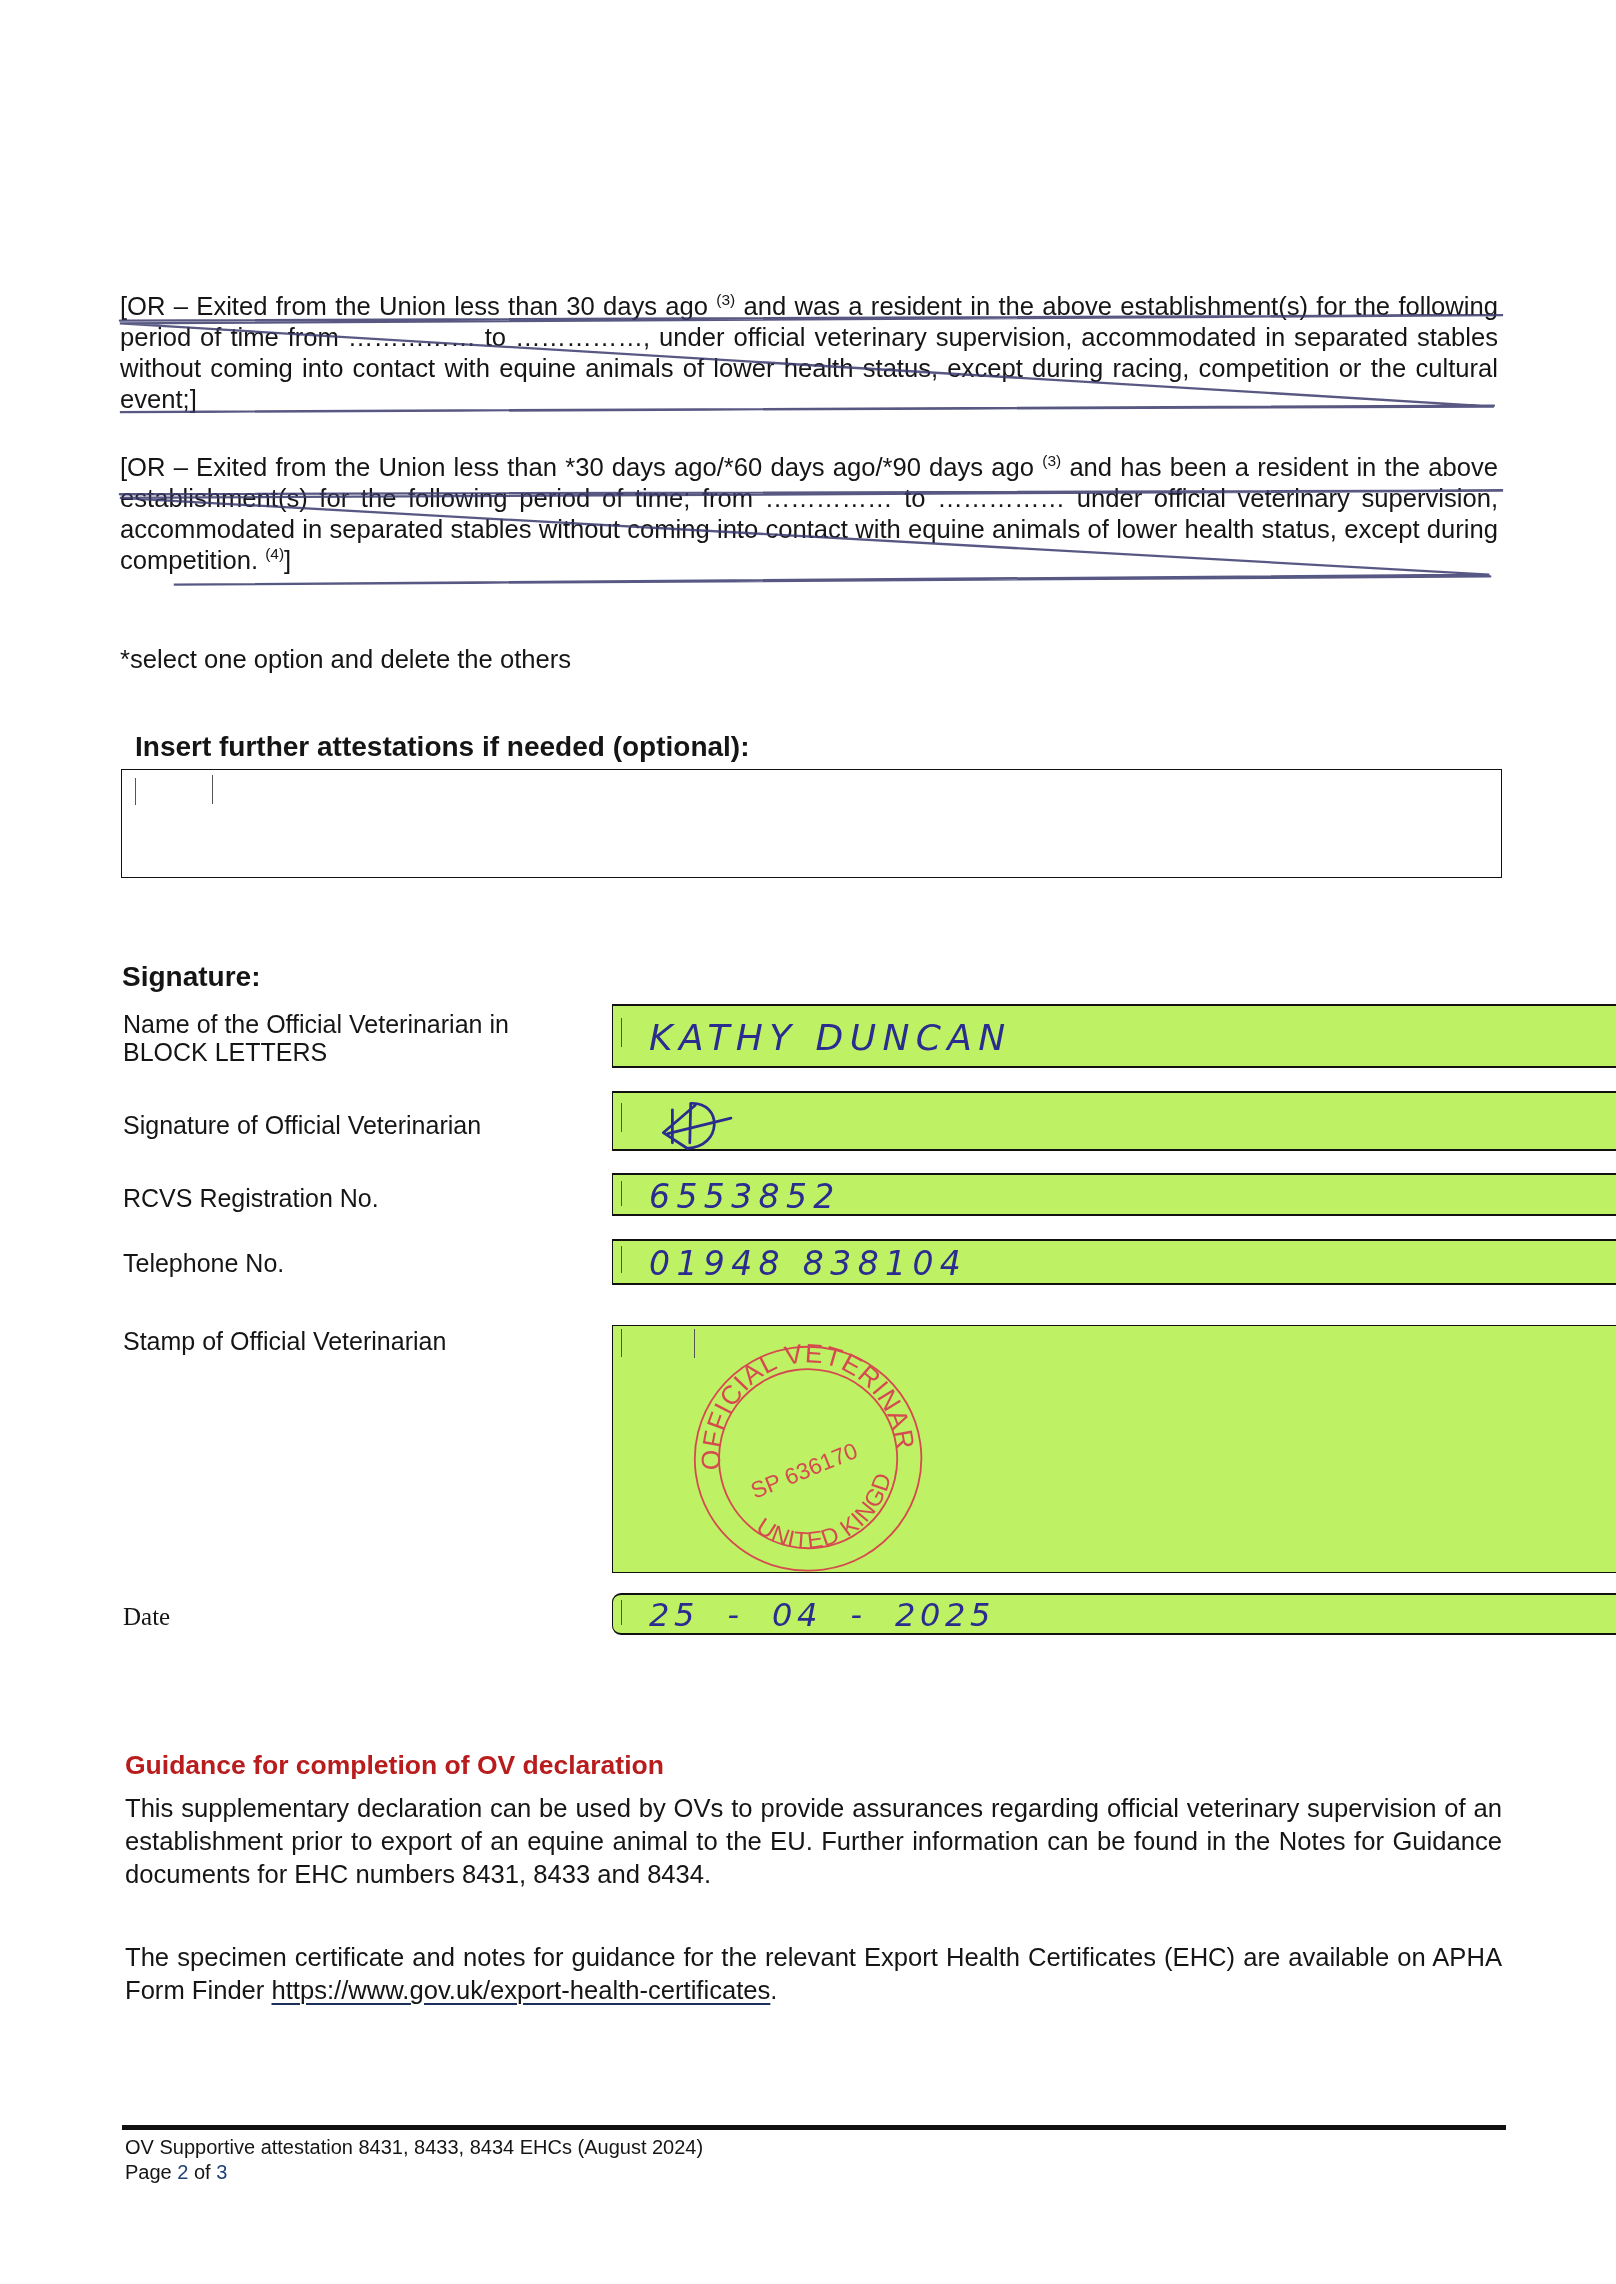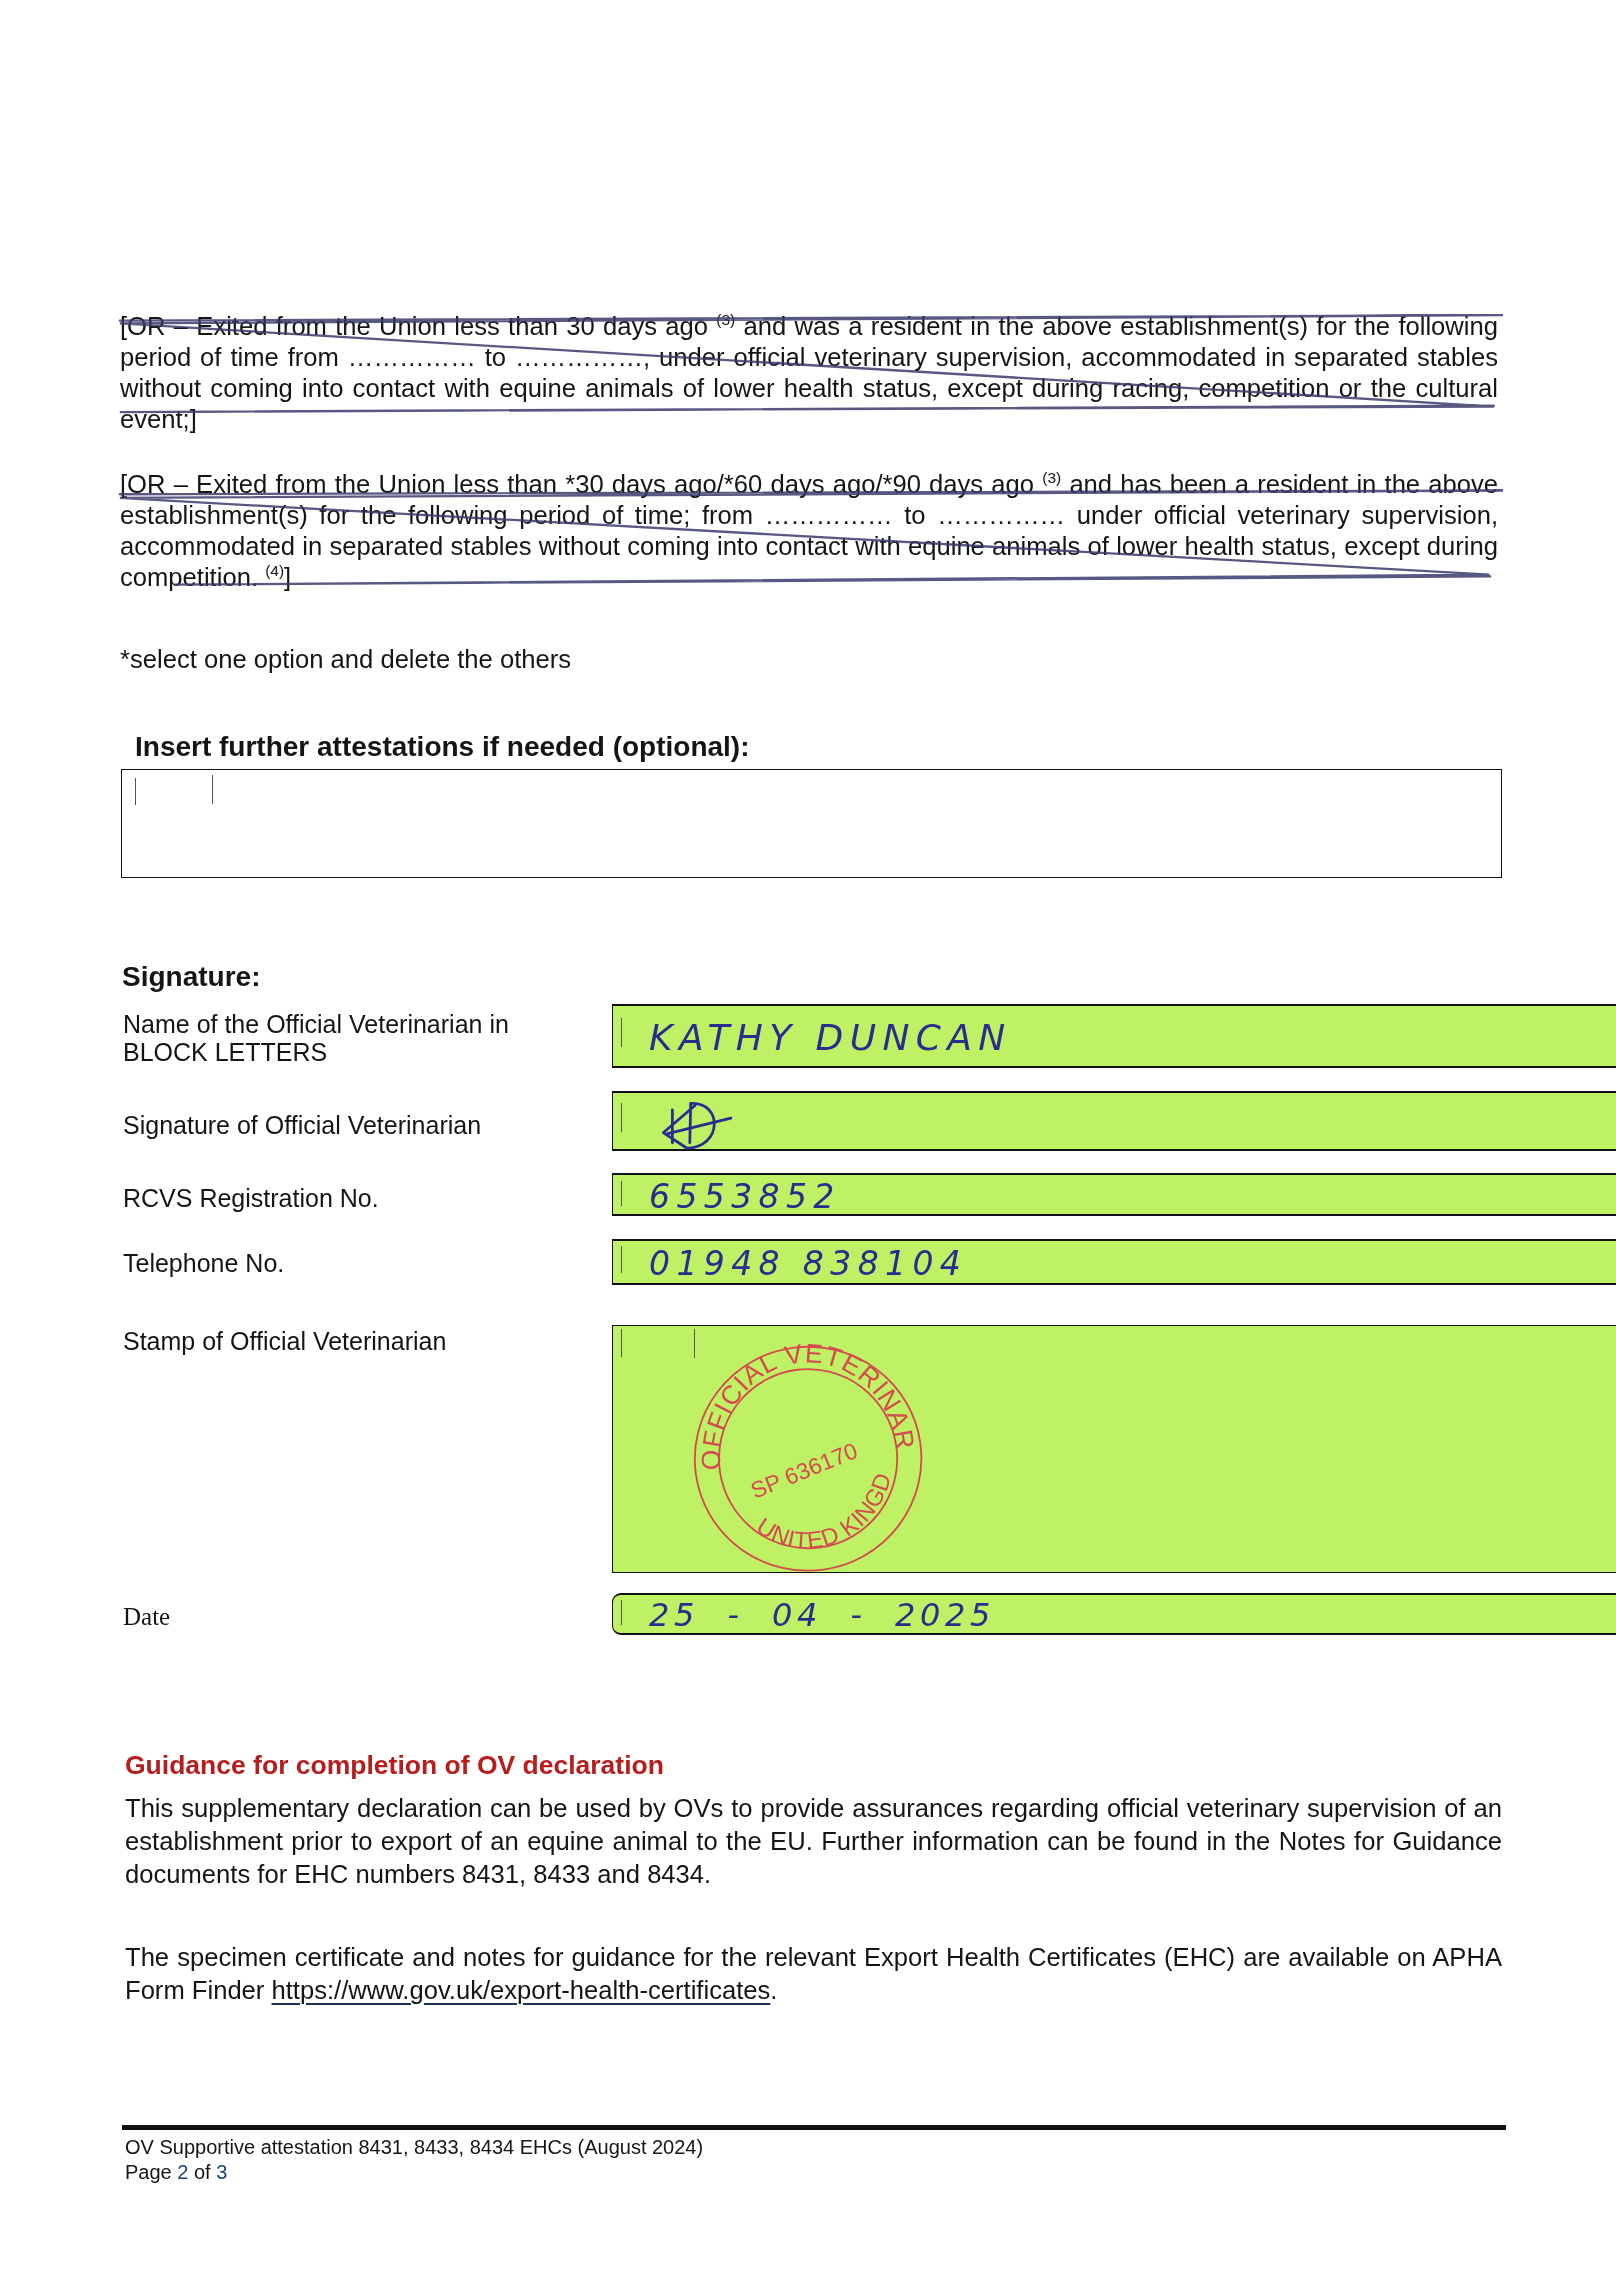--- a/index.html
+++ b/index.html
@@ -37,27 +37,27 @@
 
   .footer-rule { position:absolute; left:122px; top:2125px; width:1384px; height:4.6px; background:#111; }
   .footer-t { position:absolute; left:125px; font-size:20px; color:#151515; }
   .page-num { color:#1f3f7a; }
 </style>
 </head>
 <body>
 
 <div class="page">
 
-  <div class="para" style="top:291px;margin-top:20px;">
+  <div class="para" style="top:291px;">
     <span>[OR – Exited from the Union less than 30 days ago</span>
     <sup>(3)</sup>
     <span>and was a resident in the above establishment(s) for the following period of time from …………… to ……………, under official veterinary supervision, accommodated in separated stables without coming into contact with equine animals of lower health status, except during racing, competition or the cultural event;]</span>
   </div>
 
-  <div class="para" style="top:469px;">
+  <div class="para" style="top:452px;">
     <span>[OR – Exited from the Union less than *30 days ago/*60 days ago/*90 days ago</span>
     <sup>(3)</sup>
     <span>and has been a resident in the above establishment(s) for the following period of time; from …………… to …………… under official veterinary supervision, accommodated in separated stables without coming into contact with equine animals of lower health status, except during competition.</span>
     <sup>(4)</sup><span>]</span>
   </div>
 
   <svg class="strike-svg" viewBox="0 0 3539 5000">
     <g fill="none" stroke="#3b3b6e" stroke-width="5" stroke-linecap="round" opacity="0.85">
       <polyline points="262,702 3290,690 262,708 3270,890 262,902 3270,888"></polyline>
       <polyline points="262,1082 3290,1074 262,1090 3260,1258 380,1280 3262,1262"></polyline>

